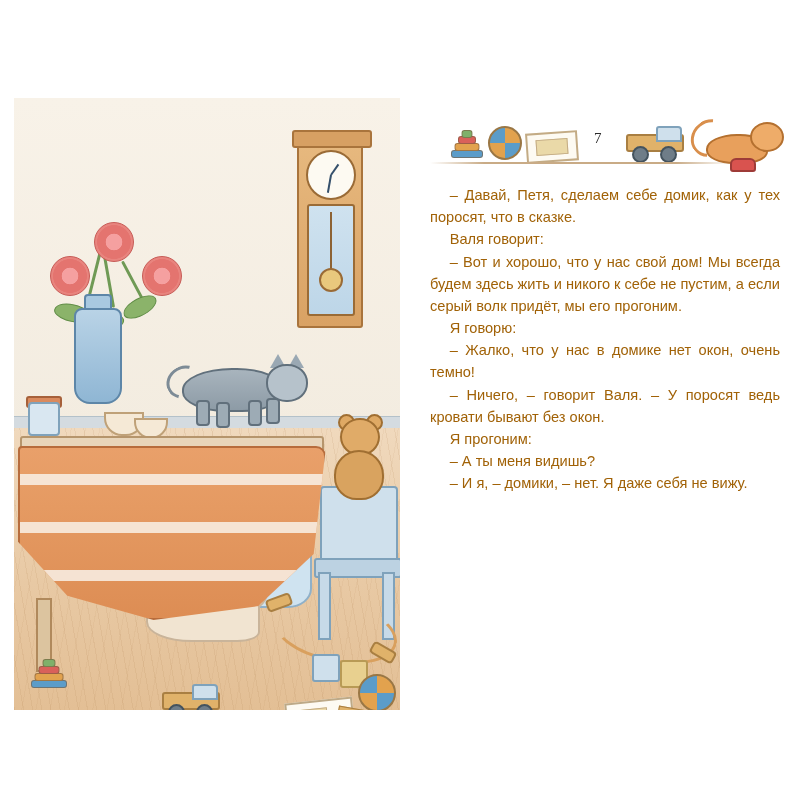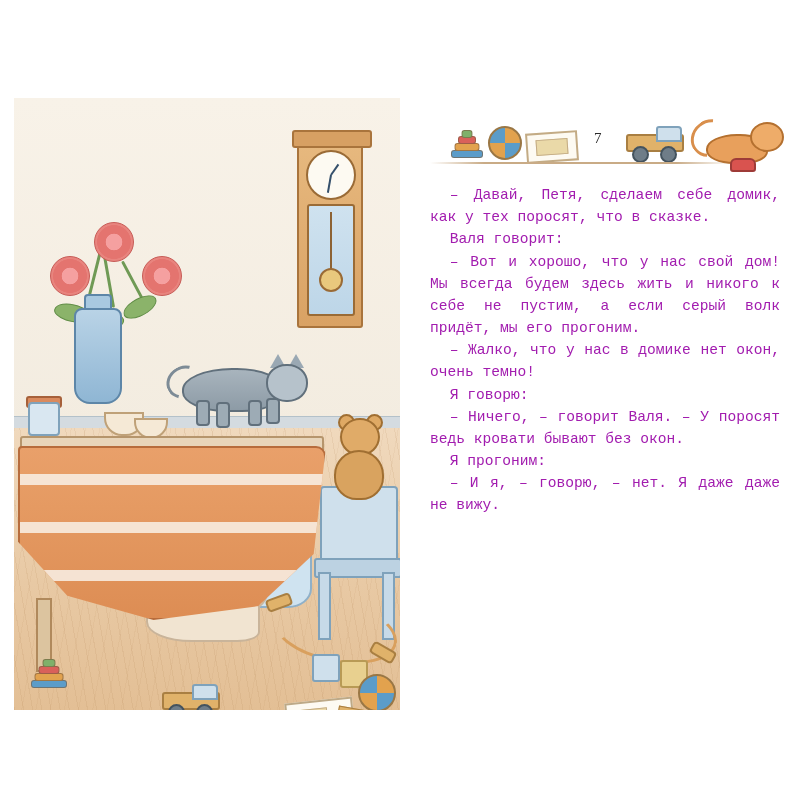--- a/index.html
+++ b/index.html
@@ -362,24 +362,24 @@
     position:absolute; left:0; top:44px; width:300px; height:2px;
     background:linear-gradient(90deg, rgba(190,160,120,0) 0%, #c9ab86 18%, #c9ab86 82%, rgba(190,160,120,0) 100%);
     border-radius:2px;
   }
   .hp-shoe{
     position:absolute; left:300px; top:40px; width:22px; height:10px;
     background:#d9534f; border:2px solid #9e3b38; border-radius:6px 6px 3px 3px;
   }
 
   .body-text {
-    font-family: Liberation Mono, monospace;
+    font-family: Liberation Sans, sans-serif;
     font-size: 14.6px;
     line-height: 1.52;
-    color: #a21caf;
+    color: #a16207;
     text-align: justify;
     hyphens: manual;
   }
   .body-text p {
     margin: 0;
     text-indent: 1.35em;
   }
 </style>
 </head>
 <body>
@@ -520,21 +520,22 @@
       </div>
       <div class="hp-line"></div>
       <div class="hp-shoe"></div>
       <div class="hp-page-num">7</div>
     </div>
 
     <div class="body-text">
       <p>– Давай, Петя, сделаем себе домик, как у тех поросят, что в сказке.</p>
       <p>Валя говорит:</p>
       <p>– Вот и хорошо, что у нас свой дом! Мы всегда будем здесь жить и никого к себе не пустим, а если серый волк придёт, мы его прогоним.</p>
+      <p>Я говорю:</p>
       <p>– Жалко, что у нас в домике нет окон, очень темно!</p>
-      <p>Я говорю:</p>
       <p>– Ничего, – говорит Валя. – У поросят ведь кровати бывают без окон.</p>
       <p>Я прогоним:</p>
-      <p>– И я, – говорю, – нет. Я даже даже не вижу.</p>
+      <p>– А ты меня видишь?</p>
+      <p>– И я, – домики, – нет. Я даже себя не вижу.</p>
     </div>
   </div>
 
 </div>
 
 </body></html>

